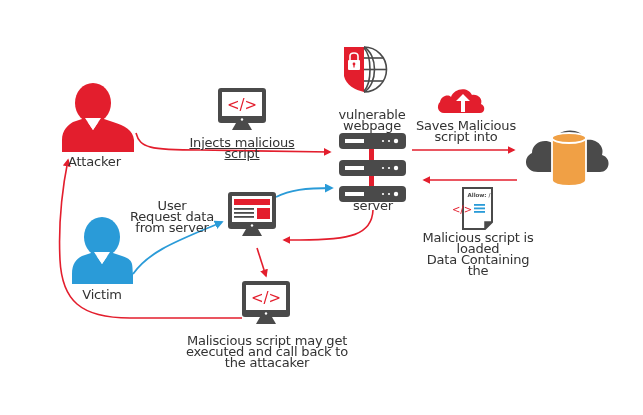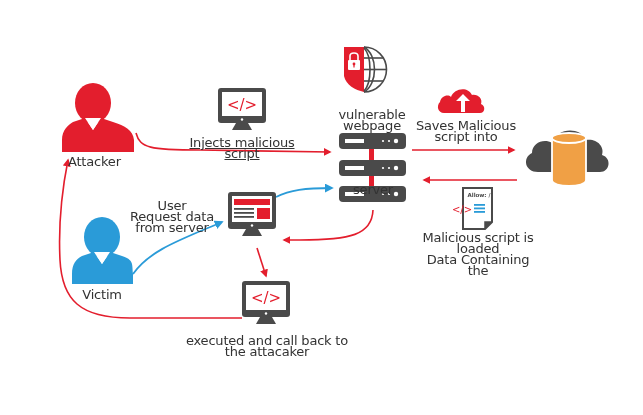--- a/index.html
+++ b/index.html
@@ -136,31 +136,32 @@
 </svg>
 
 <div class="lbl" style="left:68px; top:156px; width:52px;">Attacker</div>
 <div class="lbl" style="left:76px; top:289px; width:52px;">Victim</div>
 <div class="lbl" style="left:186px; top:137px; width:112px;text-decoration:underline;">Injects malicious script</div>
 
 <div class="lbl" style="left:332px; top:109px; width:80px;">
   <div>vulnerable</div>
   <div>webpage</div>
 </div>
-<div class="lbl" style="left:346px; top:184px; width:54px;">server</div>
+<div class="lbl" style="left:346px; top:200px; width:54px;">server</div>
 
 <div class="lbl" style="left:408px; top:120px; width:116px;">
   <div>Saves Malicious script into</div>
 </div>
 
 <div class="lbl" style="left:418px; top:232px; width:120px;">
   <div>Malicious script is loaded</div>
   <div>Data Containing the</div>
 </div>
 
 <div class="lbl" style="left:130px; top:200px; width:84px;">
   <div>User Request data</div>
   <div>from server</div>
 </div>
 
 <div class="lbl" style="left:184px; top:335px; width:166px;">
+  <div>Maliscious script may get</div>
   <div>executed and call back to the attacaker</div>
 </div>
 
 </body></html>

